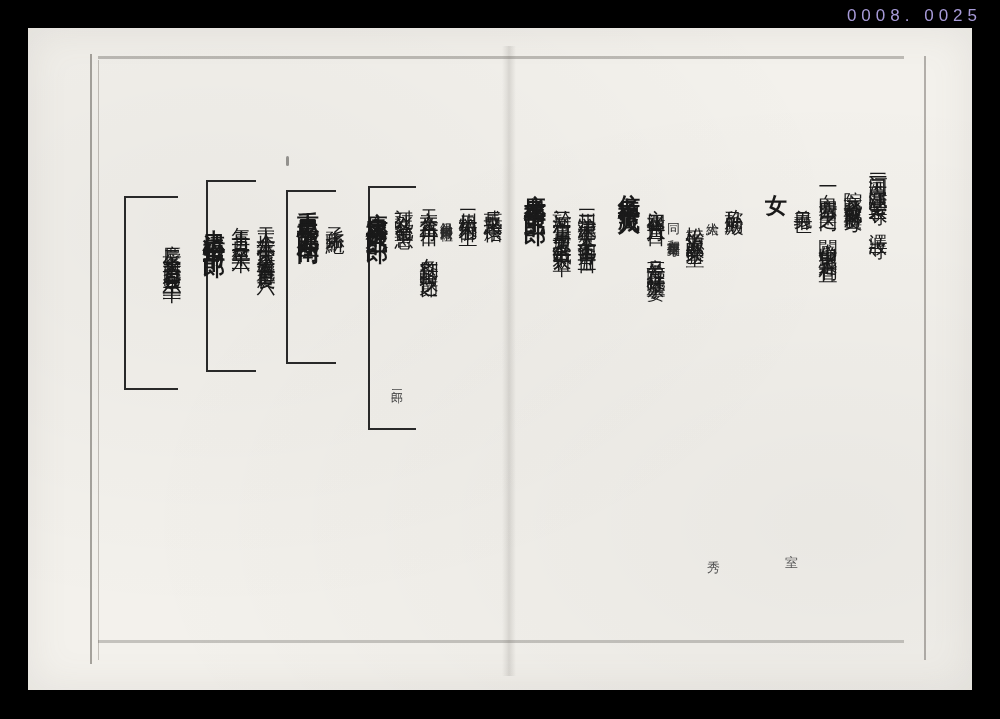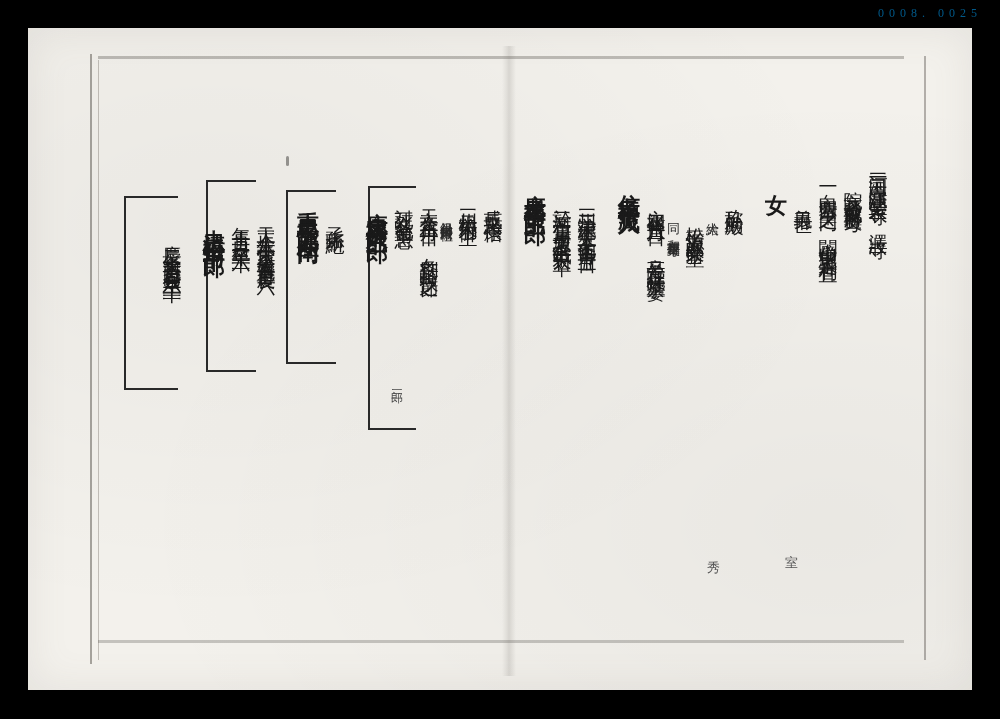--- a/index.html
+++ b/index.html
@@ -25,23 +25,23 @@
     position: absolute;
     top: 0;
     left: 0;
     width: 1000px;
     height: 30px;
   }
   #frame-id {
     position: absolute;
     top: 6px;
     right: 18px;
-    color: #0369a1;
-    font-family: Liberation Serif, serif;
-    font-size: 12px;
+    color: #c4b5fd;
+    font-family: Liberation Sans, sans-serif;
+    font-size: 17px;
     letter-spacing: 5px;
     opacity: 0.85;
   }
 
   
   #paper {
     position: absolute;
     left: 28px;
     top: 28px;
     width: 944px;

